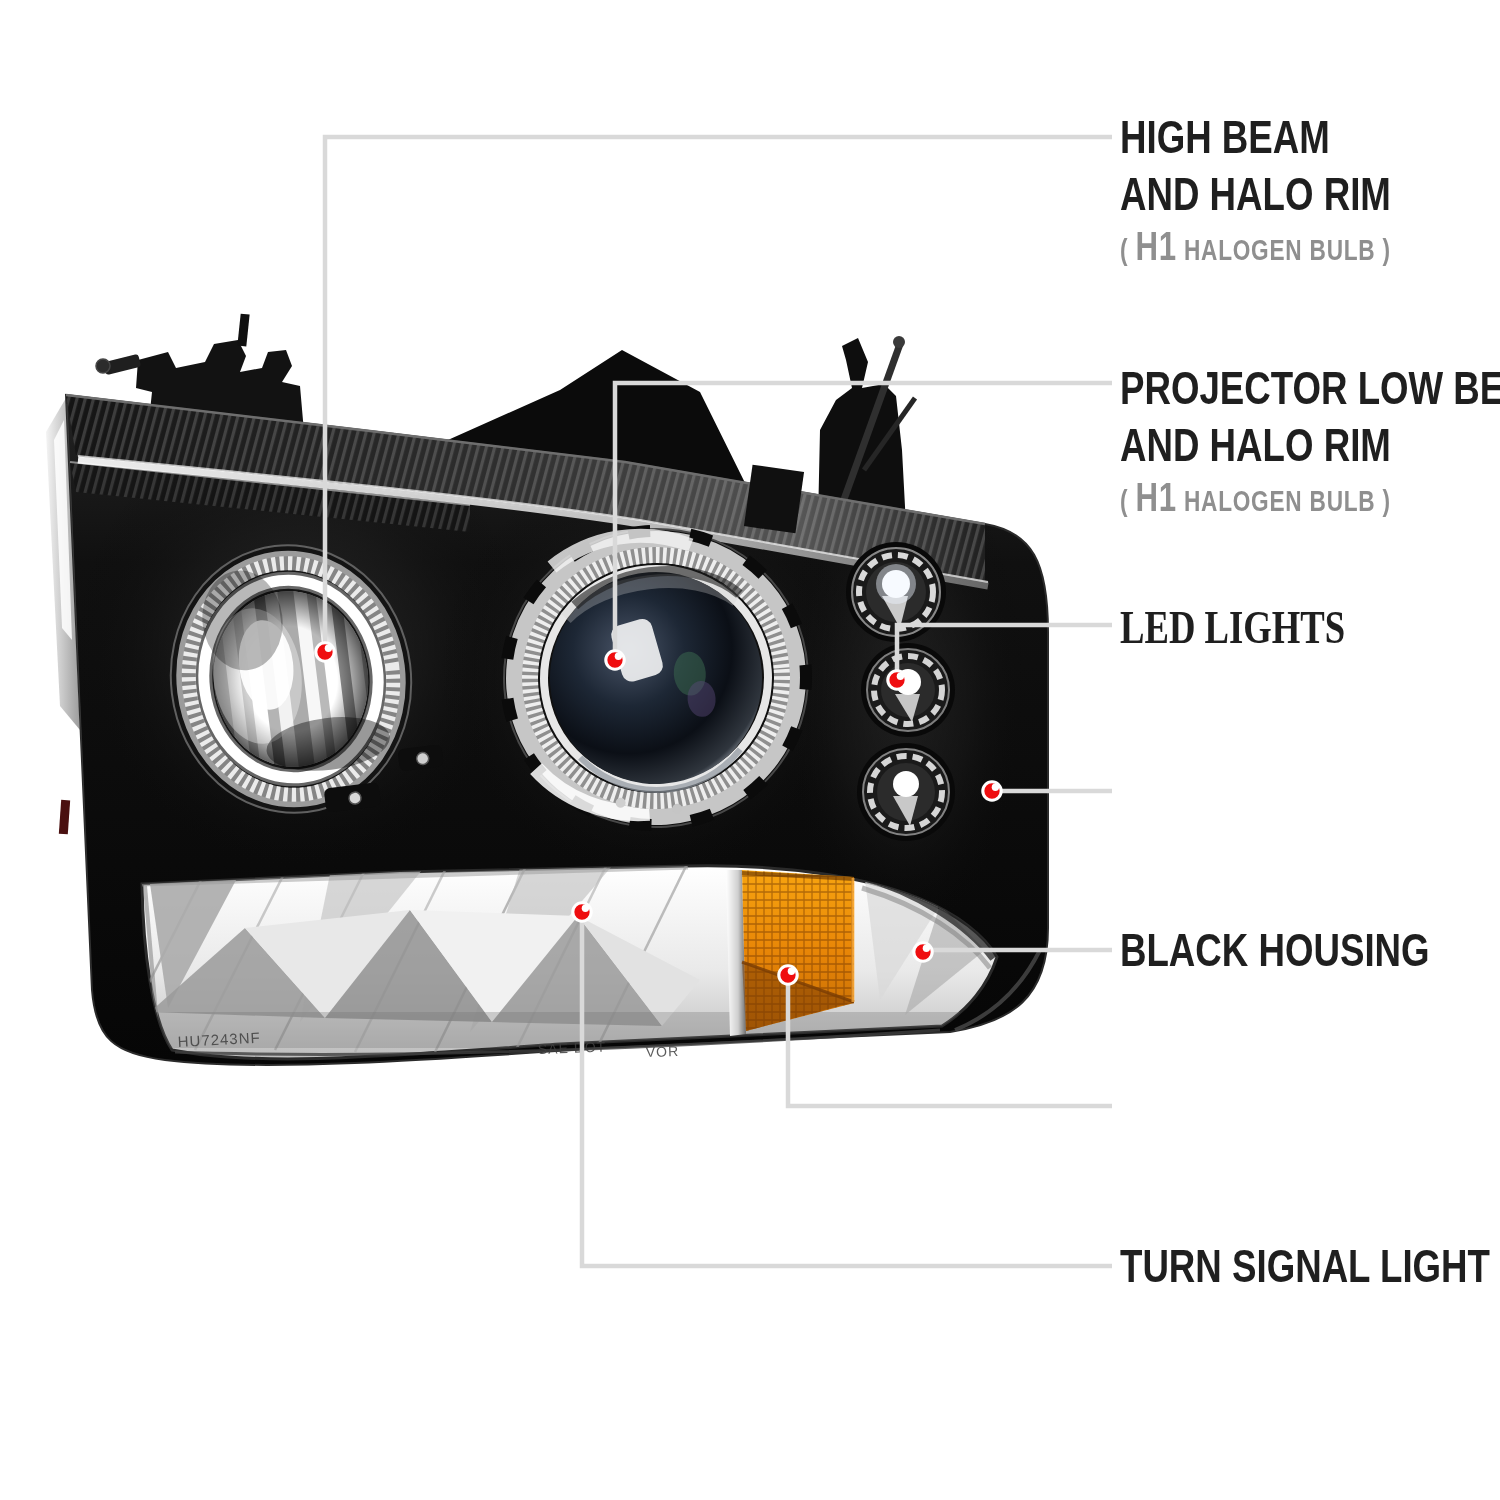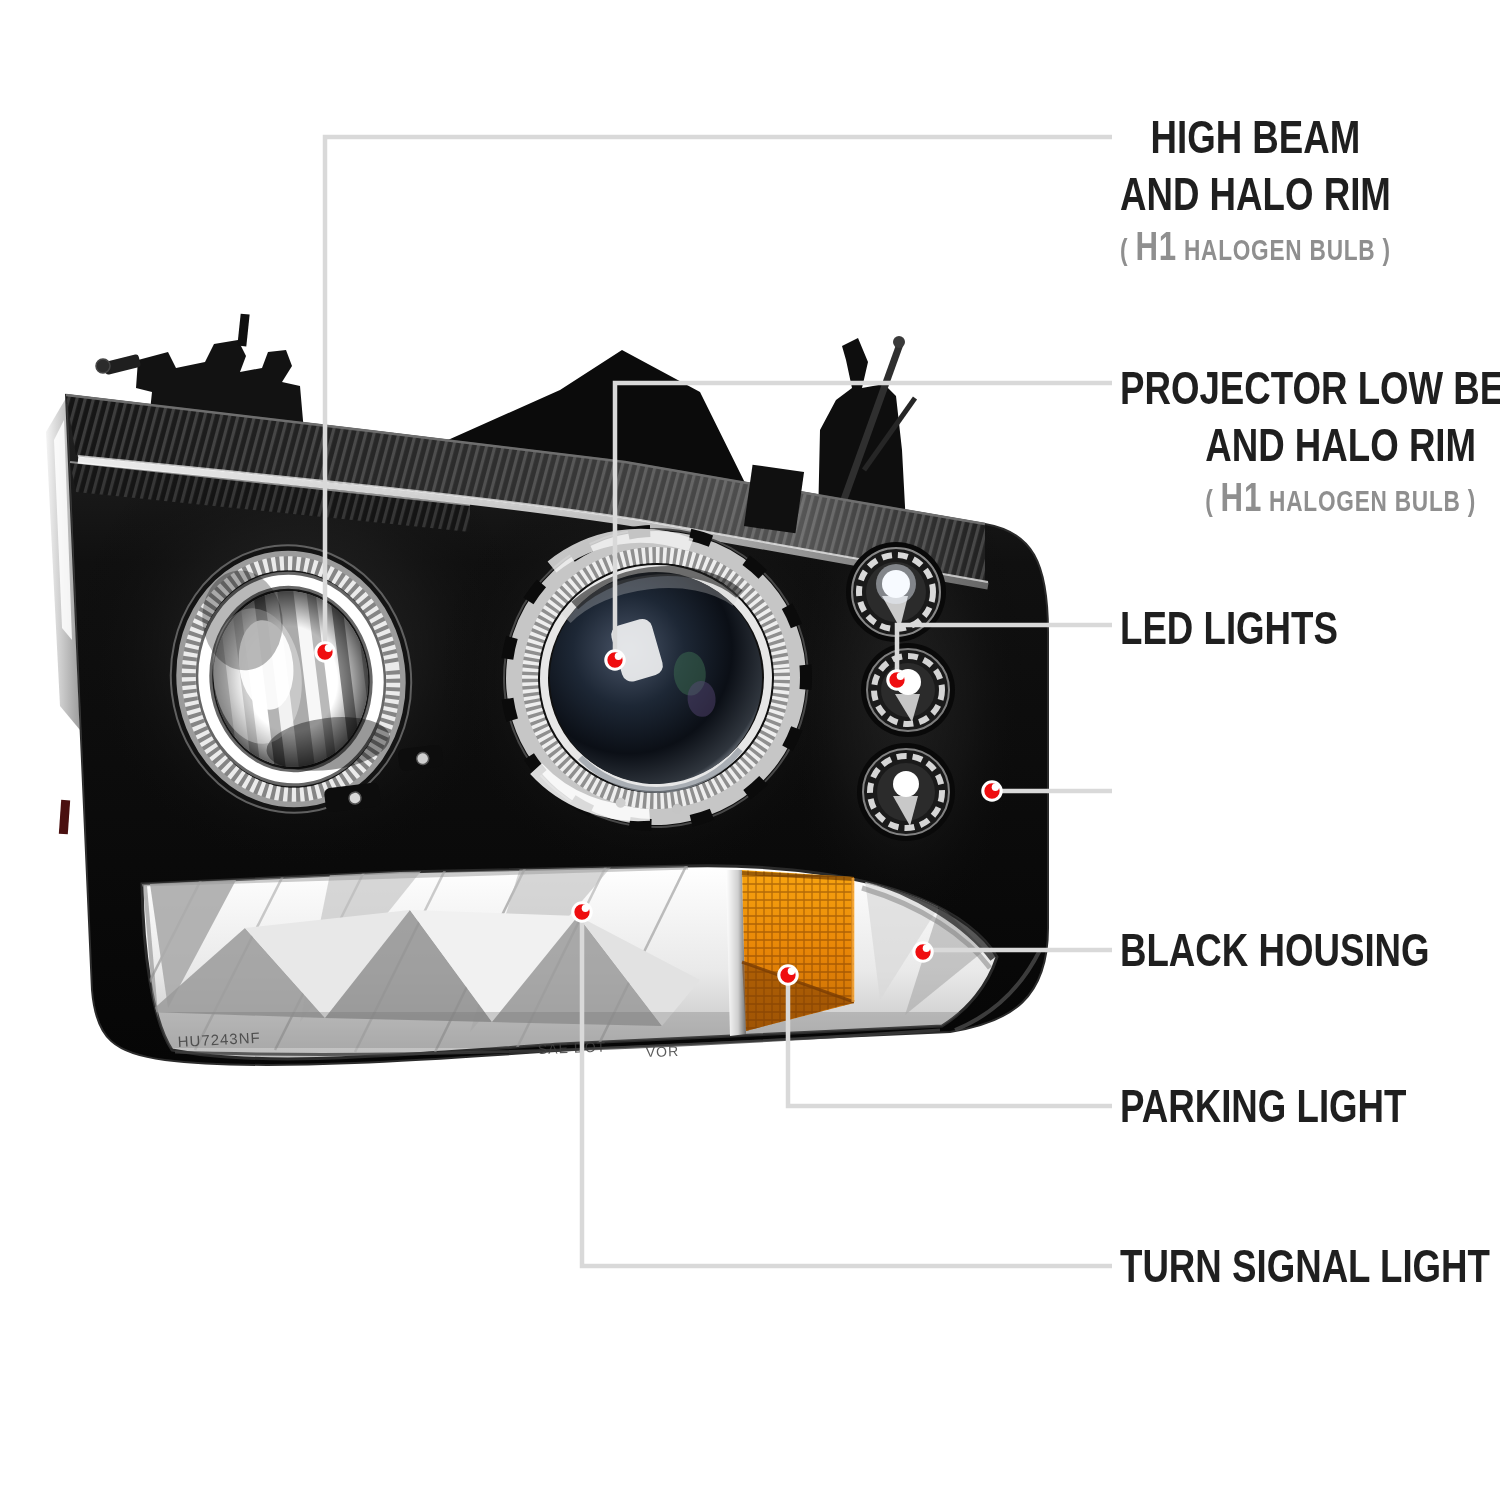--- a/index.html
+++ b/index.html
@@ -1,25 +1,25 @@
 <!DOCTYPE html>
 <html><head>
 <meta charset="utf-8">
 <style>
   html,body{margin:0;padding:0;overflow:hidden;background:#fff;}
   .stage{position:relative;width:1500px;height:1500px;background:#ffffff;overflow:hidden;
          font-family:"Liberation Sans",sans-serif;}
   svg{position:absolute;left:0;top:0;}
   
-  .callout-label{position:absolute;left:1120px;color:#1f1f1f;text-align:center;}
+  .callout-label{position:absolute;left:1120px;color:#1f1f1f;}
   .lbl-inner{transform:scaleX(.78);transform-origin:left top;white-space:nowrap;}
   .t{font-weight:bold;font-size:47px;line-height:57px;letter-spacing:0px;}
   .sub{margin-top:4px;color:#8f8f8f;font-weight:bold;font-size:29px;line-height:40px;letter-spacing:1px;}
   .sub .code{font-size:40px;}
-  .pos0{top:108px;} .pos1{top:359px;} .pos2{top:599px;} .pos3{top:762px;}
+  .pos0{top:108px;} .pos1{top:359px;} .pos2{top:599px;font-family:Liberation Serif, serif;} .pos3{top:762px;}
   .pos4{top:921px;} .pos5{top:1077px;} .pos6{top:1237px;}
   text{font-family:"Liberation Sans",sans-serif;}
 </style>
 </head>
 <body>
 
 <div class="stage">
 
 <svg width="1500" height="1500" viewBox="0 0 1500 1500">
   <defs>
@@ -316,25 +316,20 @@
       </div>
 </div>
 
 
 <div class="callout-label pos4">
   <div class="lbl-inner">
         <div class="t">BLACK HOUSING</div>
       </div>
 </div>
 
-<div class="callout-label pos5">
-  <div class="lbl-inner">
-        <div class="t">PARKING LIGHT</div>
-      </div>
-</div>
 
 <div class="callout-label pos6">
   <div class="lbl-inner">
         <div class="t">TURN SIGNAL LIGHT</div>
       </div>
 </div>
 
 </div>
 
 </body></html>

